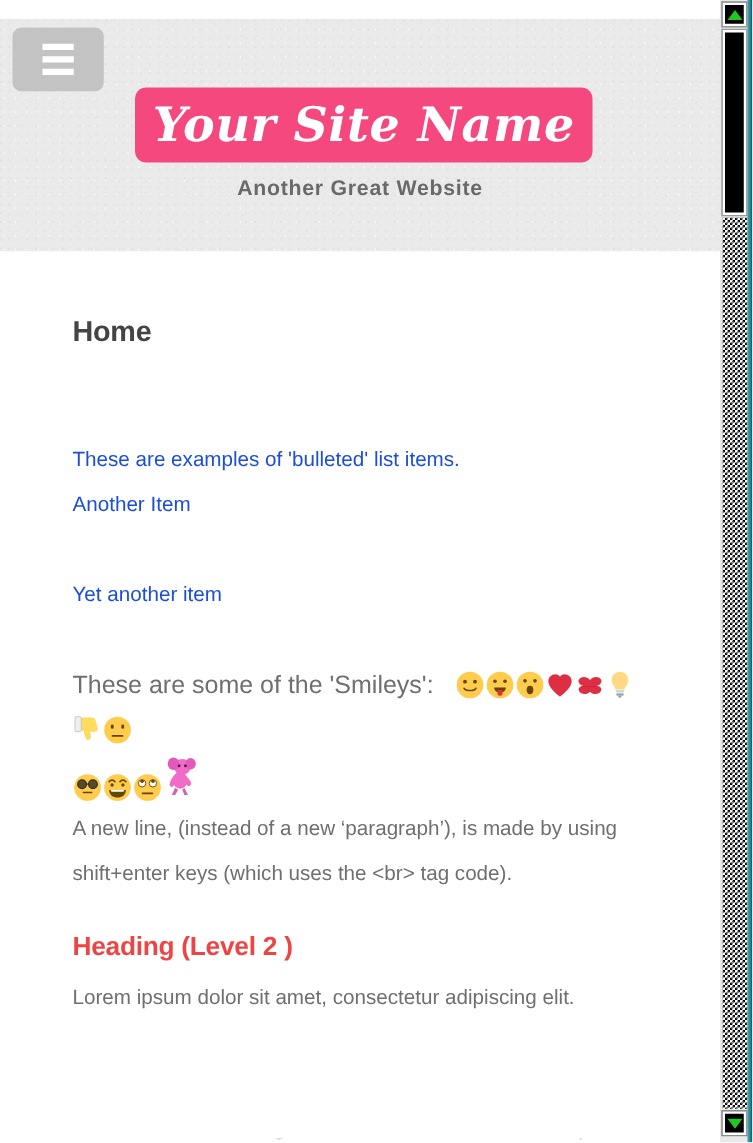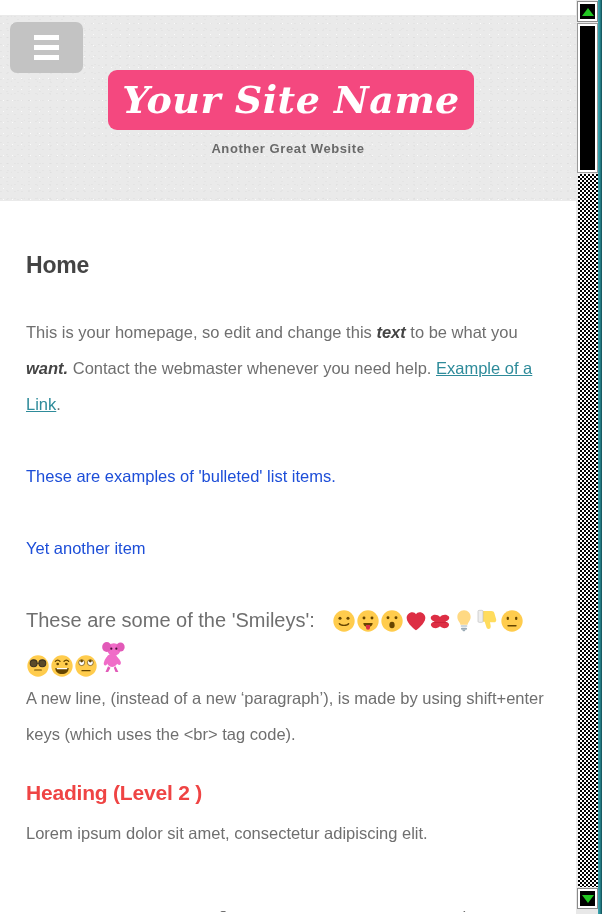--- a/index.html
+++ b/index.html
@@ -85,32 +85,32 @@
     color: #ffffff;
     letter-spacing: 0.5px;
     white-space: nowrap;
   }
 
   #site-tagline {
     position: absolute;
     left: 0; top: 126px;
     width: 576px;
     text-align: center;
-    font-size: 13px;
+    font-size: 17px;
     font-weight: bold;
     color: #696969;
     letter-spacing: 0.6px;
   }
 
   
   #content {
     position: absolute;
     left: 0; top: 186px;
     width: 576px;
-    padding: 0 26px;
+    padding: 0 58px;
   }
 
   h1.page-heading {
     margin: 51px 0 0 0;
     font-size: 23px;
     font-weight: bold;
     color: #444444;
     letter-spacing: -0.2px;
   }
   h2.sub-heading {
@@ -293,27 +293,25 @@
 
       <div id="site-tagline">Another Great Website</div>
     </div>
 
     <div id="content">
 
       <h1 class="page-heading">Home</h1>
 
       <div class="spacer-para"></div>
 
-      <p class="body-text">
-        <span>This is your homepage, so edit and change this </span><b>text</b><span> to be what you </span><b>want.</b><span>  Contact the webmaster whenever you need help. </span><a class="inline-link" href="#">Example of a Link</a><span>.</span>
-      </p>
 
       <div class="spacer-list"></div>
 
       <p class="list-line">These are examples of 'bulleted' list items.</p>
+      <p class="list-line">Another Item</p>
 
       <div class="spacer-list"></div>
 
       <p class="list-line">Yet another item</p>
 
       <div class="spacer-list"></div>
 
       <p class="emoji-para">
         <span>These are some of the 'Smileys':</span>&nbsp;&nbsp;&nbsp;<span class="emoji"><svg viewBox="0 0 36 36">
               <circle cx="18" cy="18" r="16" fill="#FFCC4D"></circle>

